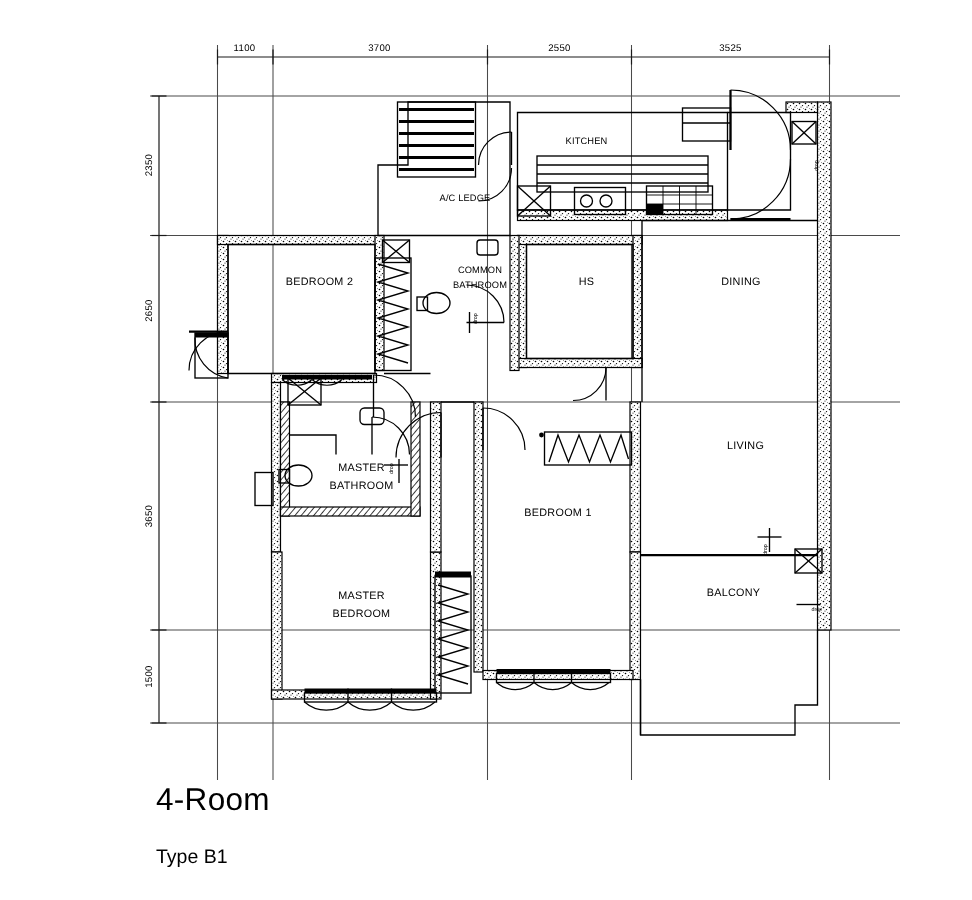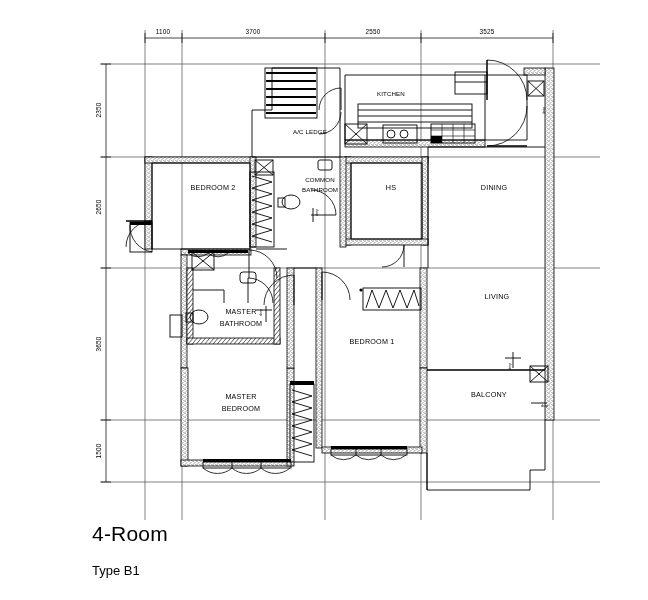--- a/index.html
+++ b/index.html
@@ -1,19 +1,19 @@
 <!DOCTYPE html>
 <html><head>
 <meta charset="utf-8">
 <style>
   html,body{margin:0;padding:0;background:#ffffff;}
   body{width:648px;height:600px;font-family:"Liberation Sans",sans-serif;color:#000;}
   #plan{position:relative;width:648px;height:600px;overflow:hidden;}
   .svgwrap{position:absolute;left:0;top:0;width:648px;height:522px;}
-  .titleblock{position:absolute;left:92px;top:522px;}
+  .titleblock{position:absolute;left:104px;top:522px;}
   .t-main{font-size:21px;line-height:23px;letter-spacing:.2px;}
   .t-sub{font-size:13px;line-height:15px;margin-top:18px;}
   svg{display:block;}
   text{font-family:"Liberation Sans",sans-serif;fill:#000;}
   .rm{font-size:7.2px;letter-spacing:.2px;}
   .rm-sm{font-size:6.2px;letter-spacing:.1px;}
   .dim{font-size:6.4px;letter-spacing:.2px;}
   .tiny{font-size:3.6px;}
   .grid{stroke:#4a4a4a;stroke-width:.7;}
   .dimline{stroke:#1a1a1a;stroke-width:.8;}

